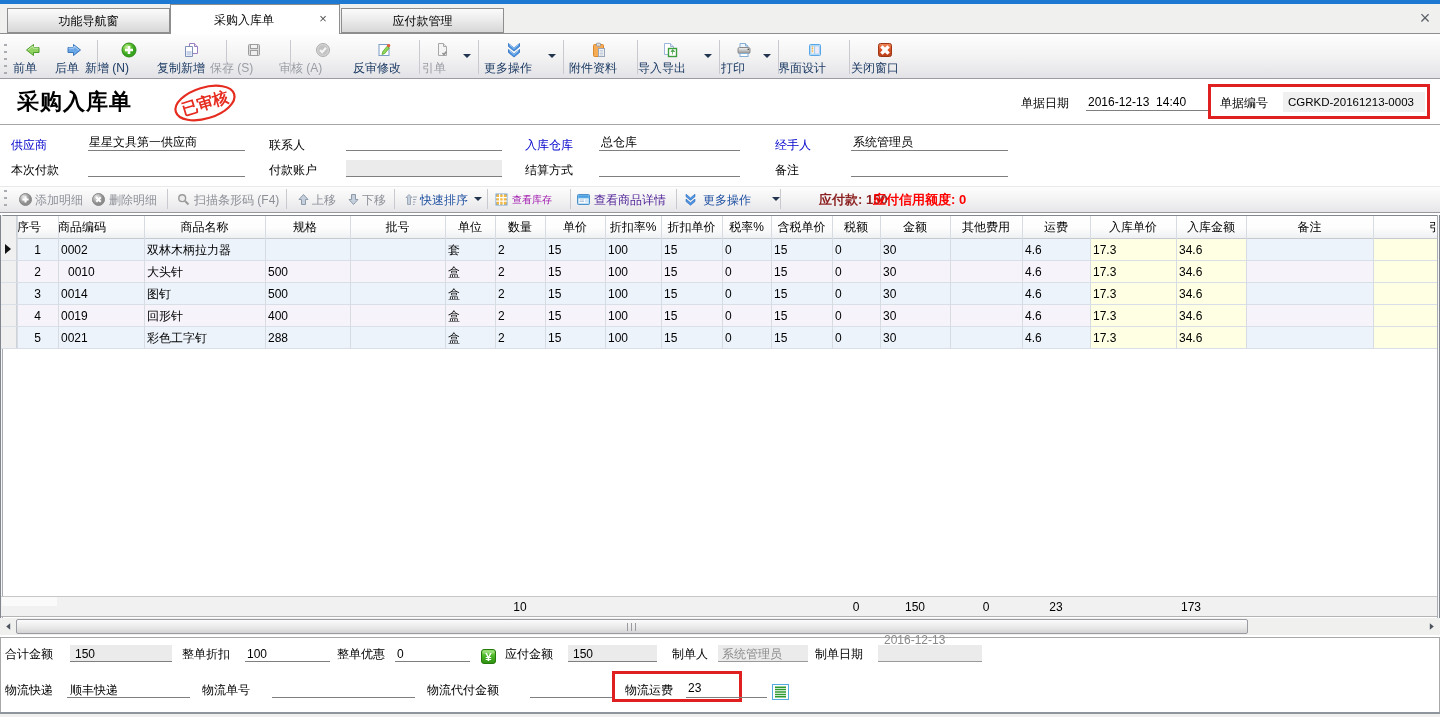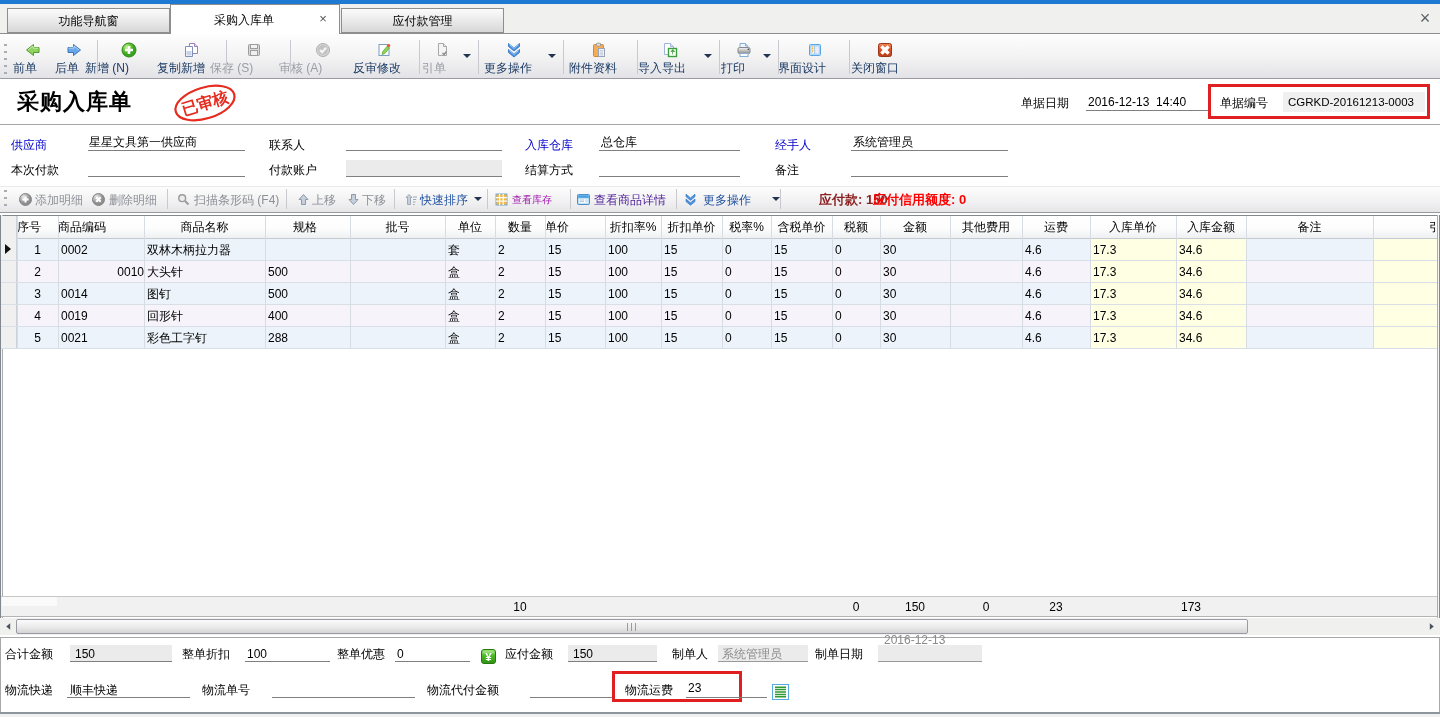--- a/index.html
+++ b/index.html
@@ -300,21 +300,21 @@
 <div class="a" style="left:2px;top:215px;width:1px;height:420px;background:#a8adb4;"></div>
 <div class="a" style="left:1px;top:216px;width:1436px;height:23px;background:linear-gradient(180deg,#ffffff 0%,#fdfdfd 55%,#eef0f2 100%);border-bottom:1px solid #c5cad1;"></div>
 <div class="a" style="left:1px;top:216px;width:16px;height:133px;background:#f0f0f0;border-right:1px solid #cdd2d8;"></div>
 <div class="a" style="left:17px;top:220px;width:41px;height:14px;text-align:left;line-height:14px;overflow:hidden;">序号</div>
 <div class="a" style="left:58px;top:220px;width:86px;height:14px;text-align:left;line-height:14px;overflow:hidden;">商品编码</div>
 <div class="a" style="left:144px;top:220px;width:121px;height:14px;text-align:center;line-height:14px;overflow:hidden;">商品名称</div>
 <div class="a" style="left:265px;top:220px;width:85px;height:14px;text-align:left;line-height:14px;overflow:hidden;margin-left:28px;">规格</div>
 <div class="a" style="left:350px;top:220px;width:95px;height:14px;text-align:center;line-height:14px;overflow:hidden;">批号</div>
 <div class="a" style="left:445px;top:220px;width:50px;height:14px;text-align:center;line-height:14px;overflow:hidden;">单位</div>
 <div class="a" style="left:495px;top:220px;width:50px;height:14px;text-align:center;line-height:14px;overflow:hidden;">数量</div>
-<div class="a" style="left:545px;top:220px;width:60px;height:14px;text-align:left;line-height:14px;overflow:hidden;">单价</div>
+<div class="a" style="left:545px;top:220px;width:60px;height:14px;text-align:center;line-height:14px;overflow:hidden;">单价</div>
 <div class="a" style="left:605px;top:220px;width:56px;height:14px;text-align:center;line-height:14px;overflow:hidden;">折扣率%</div>
 <div class="a" style="left:661px;top:220px;width:61px;height:14px;text-align:center;line-height:14px;overflow:hidden;">折扣单价</div>
 <div class="a" style="left:722px;top:220px;width:49px;height:14px;text-align:center;line-height:14px;overflow:hidden;">税率%</div>
 <div class="a" style="left:771px;top:220px;width:61px;height:14px;text-align:center;line-height:14px;overflow:hidden;">含税单价</div>
 <div class="a" style="left:832px;top:220px;width:48px;height:14px;text-align:center;line-height:14px;overflow:hidden;">税额</div>
 <div class="a" style="left:880px;top:220px;width:70px;height:14px;text-align:center;line-height:14px;overflow:hidden;">金额</div>
 <div class="a" style="left:950px;top:220px;width:72px;height:14px;text-align:center;line-height:14px;overflow:hidden;">其他费用</div>
 <div class="a" style="left:1022px;top:220px;width:68px;height:14px;text-align:center;line-height:14px;overflow:hidden;">运费</div>
 <div class="a" style="left:1090px;top:220px;width:86px;height:14px;text-align:center;line-height:14px;overflow:hidden;">入库单价</div>
 <div class="a" style="left:1176px;top:220px;width:70px;height:14px;text-align:center;line-height:14px;overflow:hidden;">入库金额</div>
@@ -336,21 +336,21 @@
 <div class="a" style="left:771px;top:243px;width:61px;height:14px;text-align:left;line-height:14px;padding-left:3px;">15</div>
 <div class="a" style="left:832px;top:243px;width:48px;height:14px;text-align:left;line-height:14px;padding-left:3px;">0</div>
 <div class="a" style="left:880px;top:243px;width:70px;height:14px;text-align:left;line-height:14px;padding-left:3px;">30</div>
 <div class="a" style="left:1022px;top:243px;width:68px;height:14px;text-align:left;line-height:14px;padding-left:3px;">4.6</div>
 <div class="a" style="left:1090px;top:243px;width:86px;height:14px;text-align:left;line-height:14px;padding-left:3px;">17.3</div>
 <div class="a" style="left:1176px;top:243px;width:70px;height:14px;text-align:left;line-height:14px;padding-left:3px;">34.6</div>
 <div class="a" style="left:17px;top:261px;width:1420px;height:22px;background:#f6f3fa;"></div>
 <div class="a" style="left:1090px;top:261px;width:156px;height:22px;background:#feffe3;"></div>
 <div class="a" style="left:1373px;top:261px;width:64px;height:22px;background:#feffe3;"></div>
 <div class="a" style="left:17px;top:265px;width:41px;height:14px;text-align:center;line-height:14px;">2</div>
-<div class="a" style="left:58px;top:265px;width:86px;height:14px;text-align:right;line-height:14px;padding-left:10px;">0010</div>
+<div class="a" style="left:58px;top:265px;width:86px;height:14px;text-align:left;line-height:14px;padding-left:10px;">0010</div>
 <div class="a" style="left:144px;top:265px;width:121px;height:14px;text-align:left;line-height:14px;padding-left:3px;">大头针</div>
 <div class="a" style="left:265px;top:265px;width:85px;height:14px;text-align:left;line-height:14px;padding-left:3px;">500</div>
 <div class="a" style="left:445px;top:265px;width:50px;height:14px;text-align:left;line-height:14px;padding-left:3px;">盒</div>
 <div class="a" style="left:495px;top:265px;width:50px;height:14px;text-align:left;line-height:14px;padding-left:3px;">2</div>
 <div class="a" style="left:545px;top:265px;width:60px;height:14px;text-align:left;line-height:14px;padding-left:3px;">15</div>
 <div class="a" style="left:605px;top:265px;width:56px;height:14px;text-align:left;line-height:14px;padding-left:3px;">100</div>
 <div class="a" style="left:661px;top:265px;width:61px;height:14px;text-align:left;line-height:14px;padding-left:3px;">15</div>
 <div class="a" style="left:722px;top:265px;width:49px;height:14px;text-align:left;line-height:14px;padding-left:3px;">0</div>
 <div class="a" style="left:771px;top:265px;width:61px;height:14px;text-align:left;line-height:14px;padding-left:3px;">15</div>
 <div class="a" style="left:832px;top:265px;width:48px;height:14px;text-align:left;line-height:14px;padding-left:3px;">0</div>

